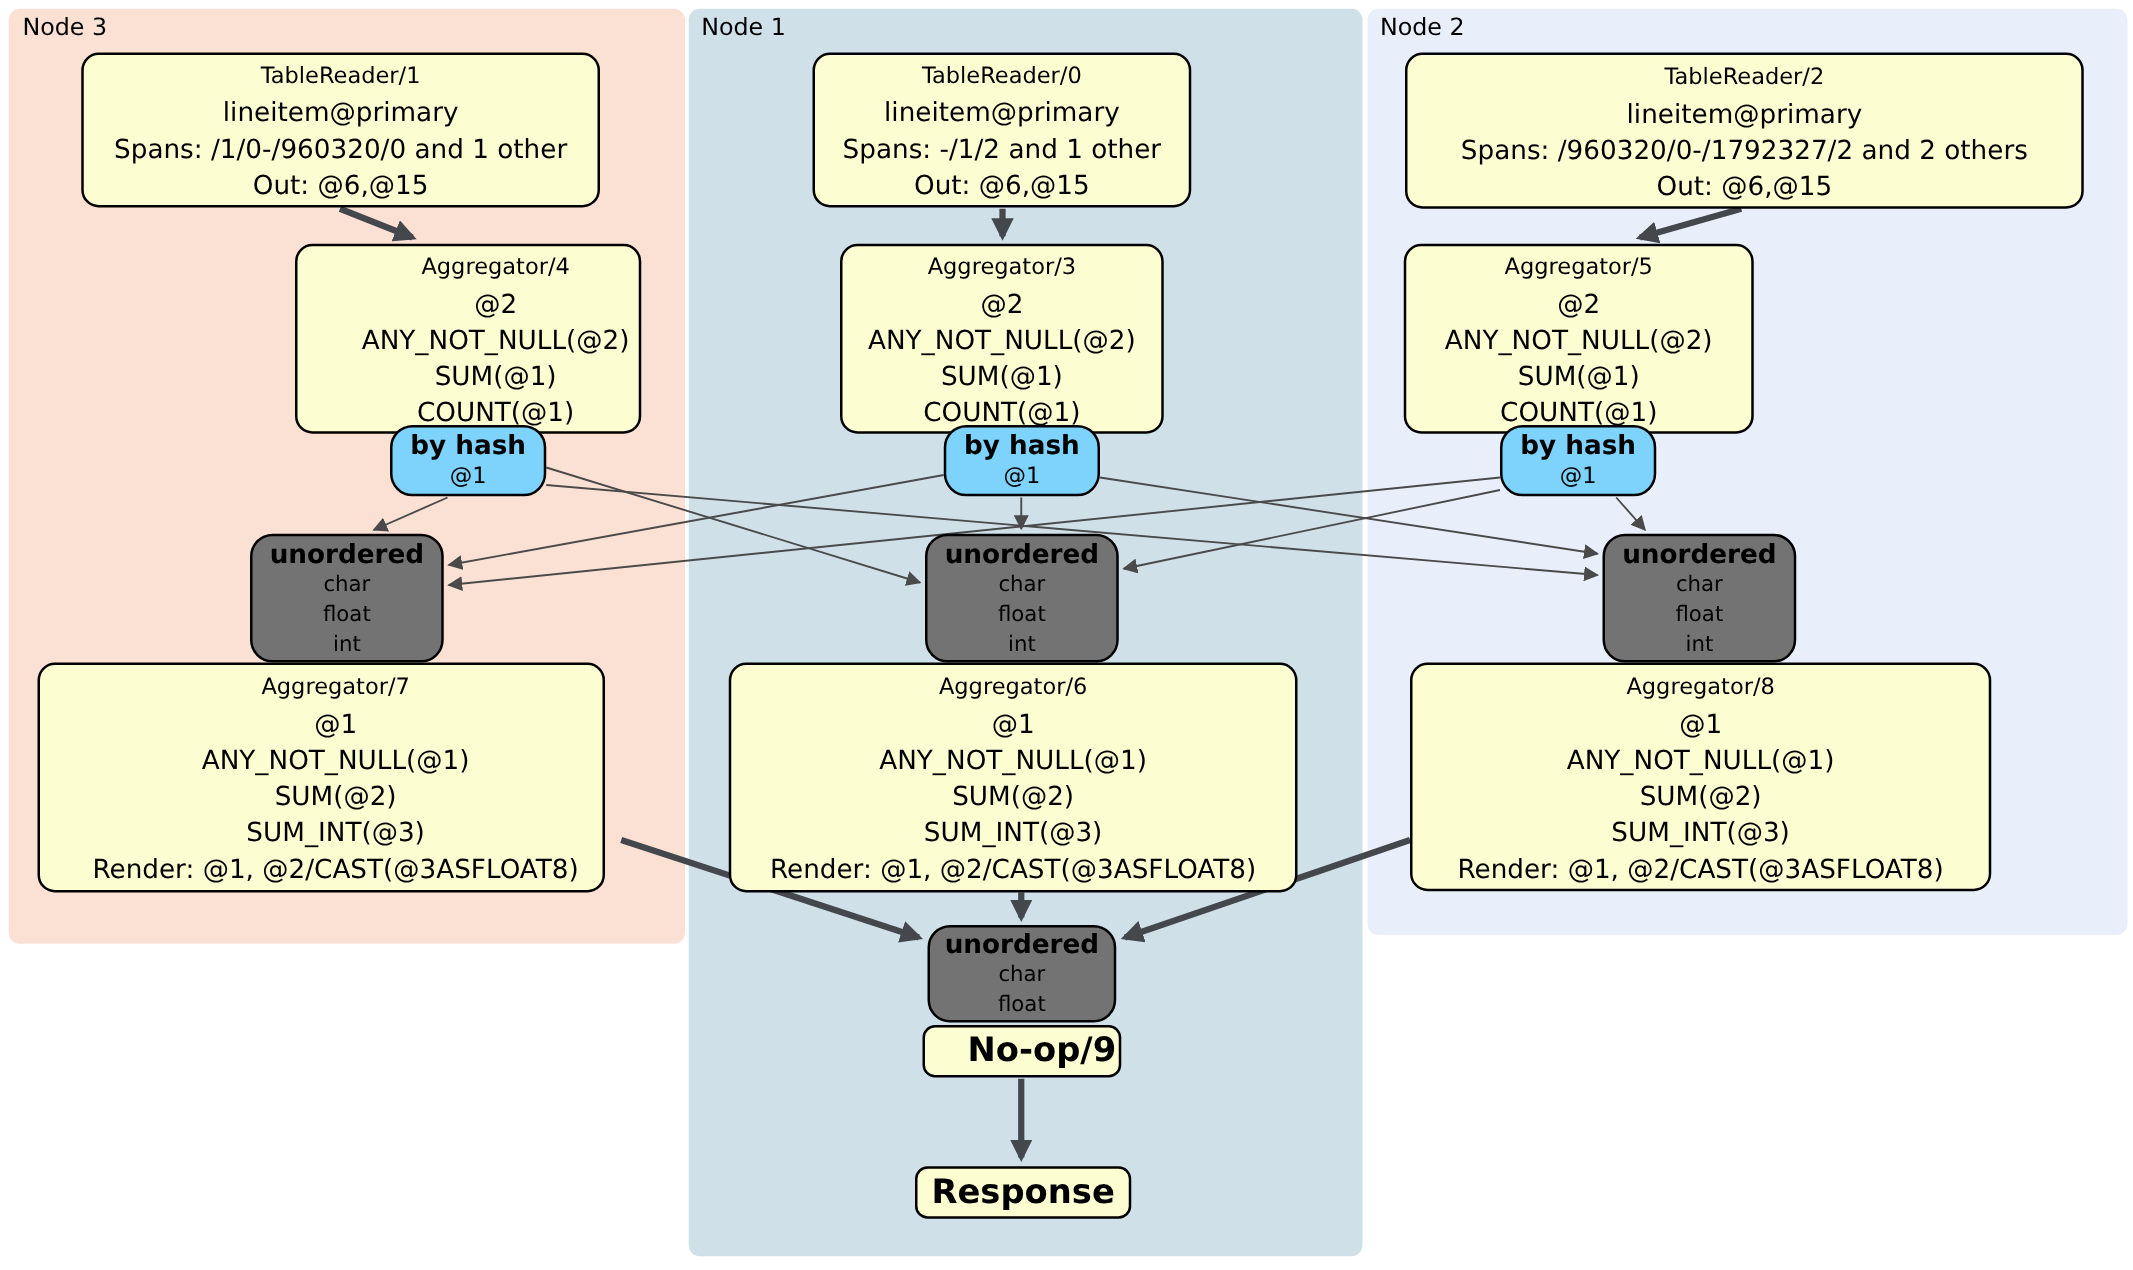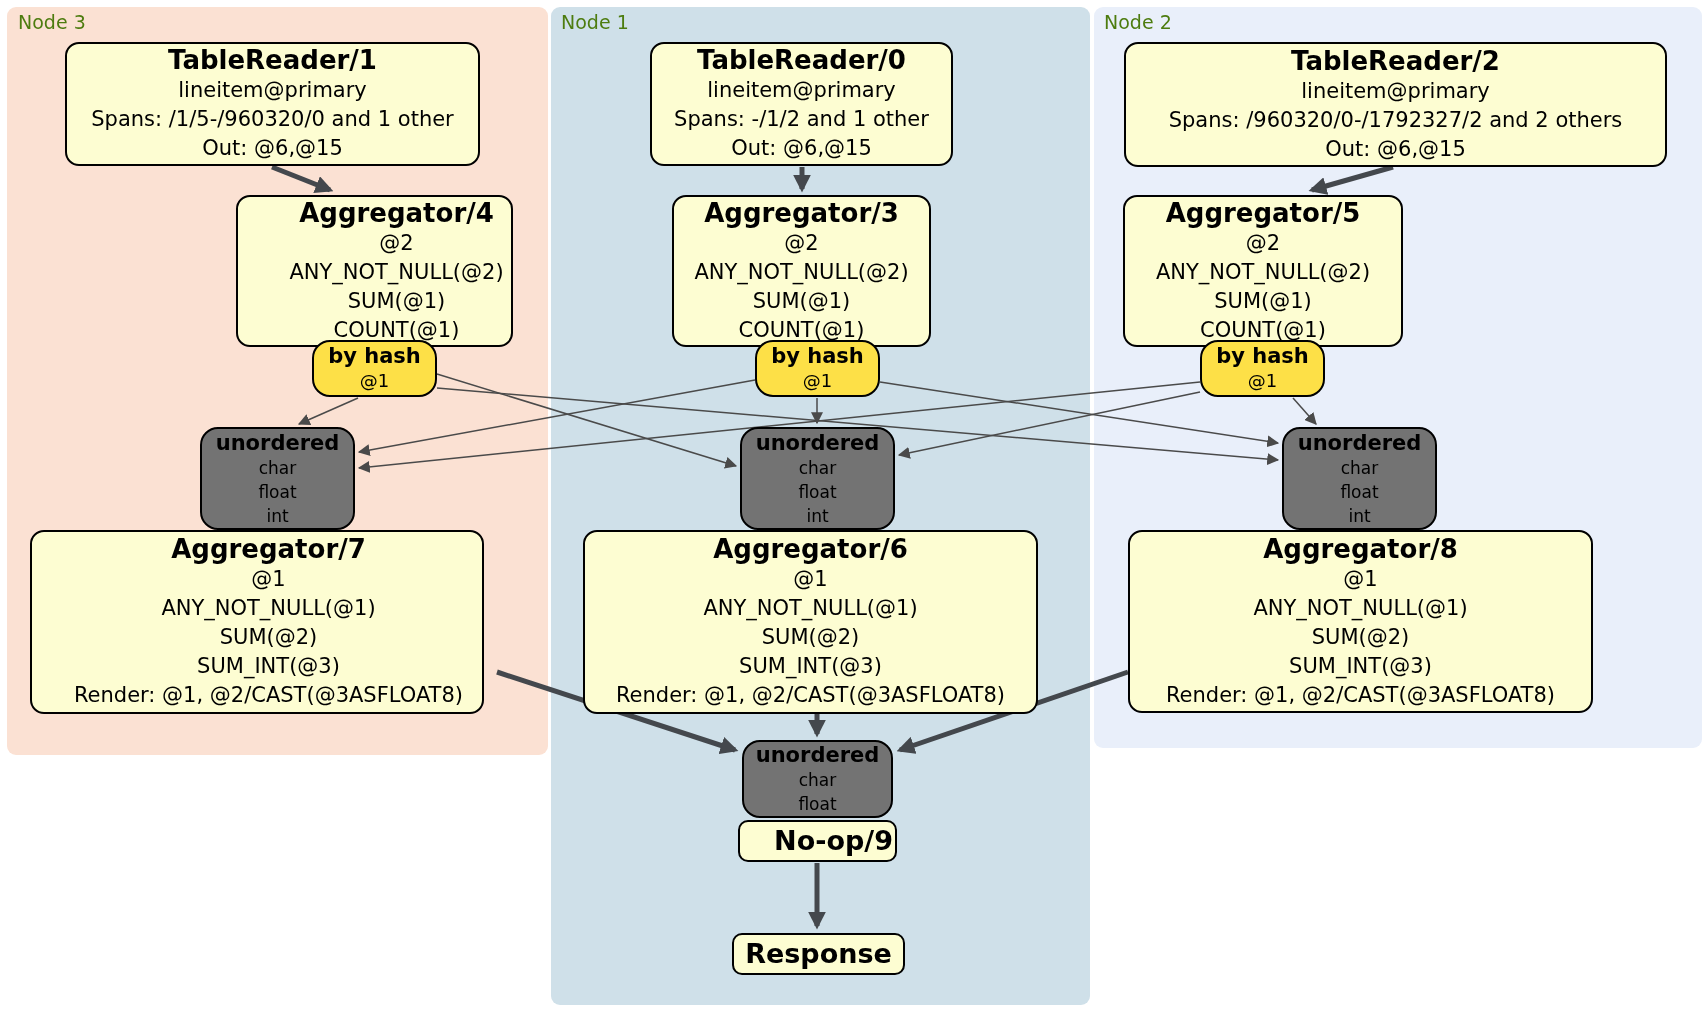--- a/index.html
+++ b/index.html
@@ -1,31 +1,31 @@
 <!DOCTYPE html>
 <html><head>
 <meta charset="utf-8">
 <style>
   html,body{margin:0;padding:0;background:#ffffff;}
   body{width:1706px;height:1016px;position:relative;overflow:hidden;
        font-family:"DejaVu Sans",sans-serif;color:#000;}
   .stage{position:absolute;left:0;top:0;width:1706px;height:1016px;}
 
   .region{position:absolute;border-radius:9px;}
-  .region-label{position:absolute;font-size:19px;line-height:22px;color:#4d7c0f;}
+  .region-label{position:absolute;font-size:19px;line-height:22px;color:#000000;}
 
   svg.edges{position:absolute;left:0;top:0;pointer-events:none;}
 
   .box{position:absolute;box-sizing:border-box;border:2px solid #000;
        display:flex;flex-direction:column;justify-content:center;
        align-items:center;text-align:center;}
   .proc{background:#fdfdd2;border-radius:14px;}
-  .proc .title{font-size:26px;font-weight:bold;line-height:31px;white-space:nowrap;}
+  .proc .title{font-size:18px;font-weight:normal;line-height:31px;white-space:nowrap;}
   .proc .ln{font-size:21px;line-height:29px;white-space:nowrap;}
-  .router{background:#fde047;border-radius:18px;}
+  .router{background:#7dd3fc;border-radius:18px;}
   .router .title{font-size:21px;font-weight:bold;line-height:25px;}
   .router .ln{font-size:18px;line-height:24px;}
   .sync{background:#737373;border-radius:18px;}
   .sync .title{font-size:21px;font-weight:bold;line-height:26px;}
   .sync .ln{font-size:17px;line-height:24px;}
   .terminal{background:#fdfdd2;border-radius:10px;}
   .terminal .title{font-size:27px;font-weight:bold;line-height:30px;white-space:nowrap;}
 
   
   #region-node3{left:7px;top:7px;width:541px;height:748px;background:#fbe1d3;}
@@ -96,21 +96,21 @@
       <line x1="497" y1="672" x2="735" y2="750" marker-end="url(#mthick)"></line>
       <line x1="817" y1="714" x2="817" y2="734" marker-end="url(#mthick)"></line>
       <line x1="1128" y1="672" x2="900" y2="750" marker-end="url(#mthick)"></line>
       <line x1="817" y1="863" x2="817" y2="926" marker-end="url(#mthick)"></line>
     </g>
   </svg>
 
   <div class="box proc" id="tr1">
     <div class="title">TableReader/1</div>
     <div class="ln">lineitem@primary</div>
-    <div class="ln">Spans: /1/5-/960320/0 and 1 other</div>
+    <div class="ln">Spans: /1/0-/960320/0 and 1 other</div>
     <div class="ln">Out: @6,@15</div>
   </div>
   <div class="box proc" id="tr0">
     <div class="title">TableReader/0</div>
     <div class="ln">lineitem@primary</div>
     <div class="ln">Spans: -/1/2 and 1 other</div>
     <div class="ln">Out: @6,@15</div>
   </div>
   <div class="box proc" id="tr2">
     <div class="title">TableReader/2</div>

